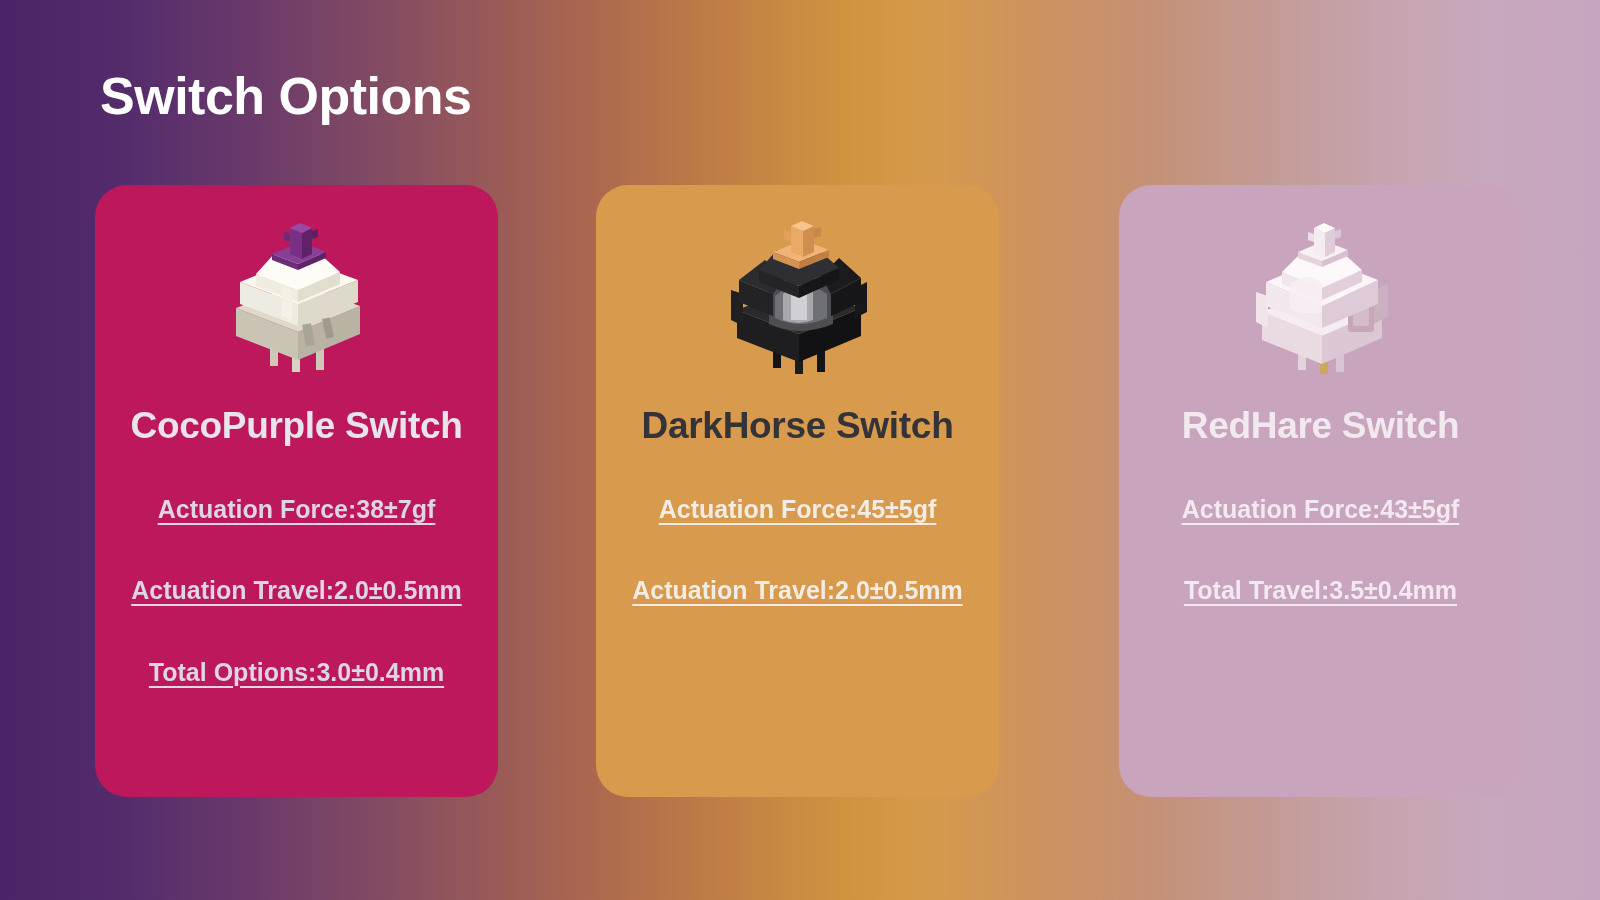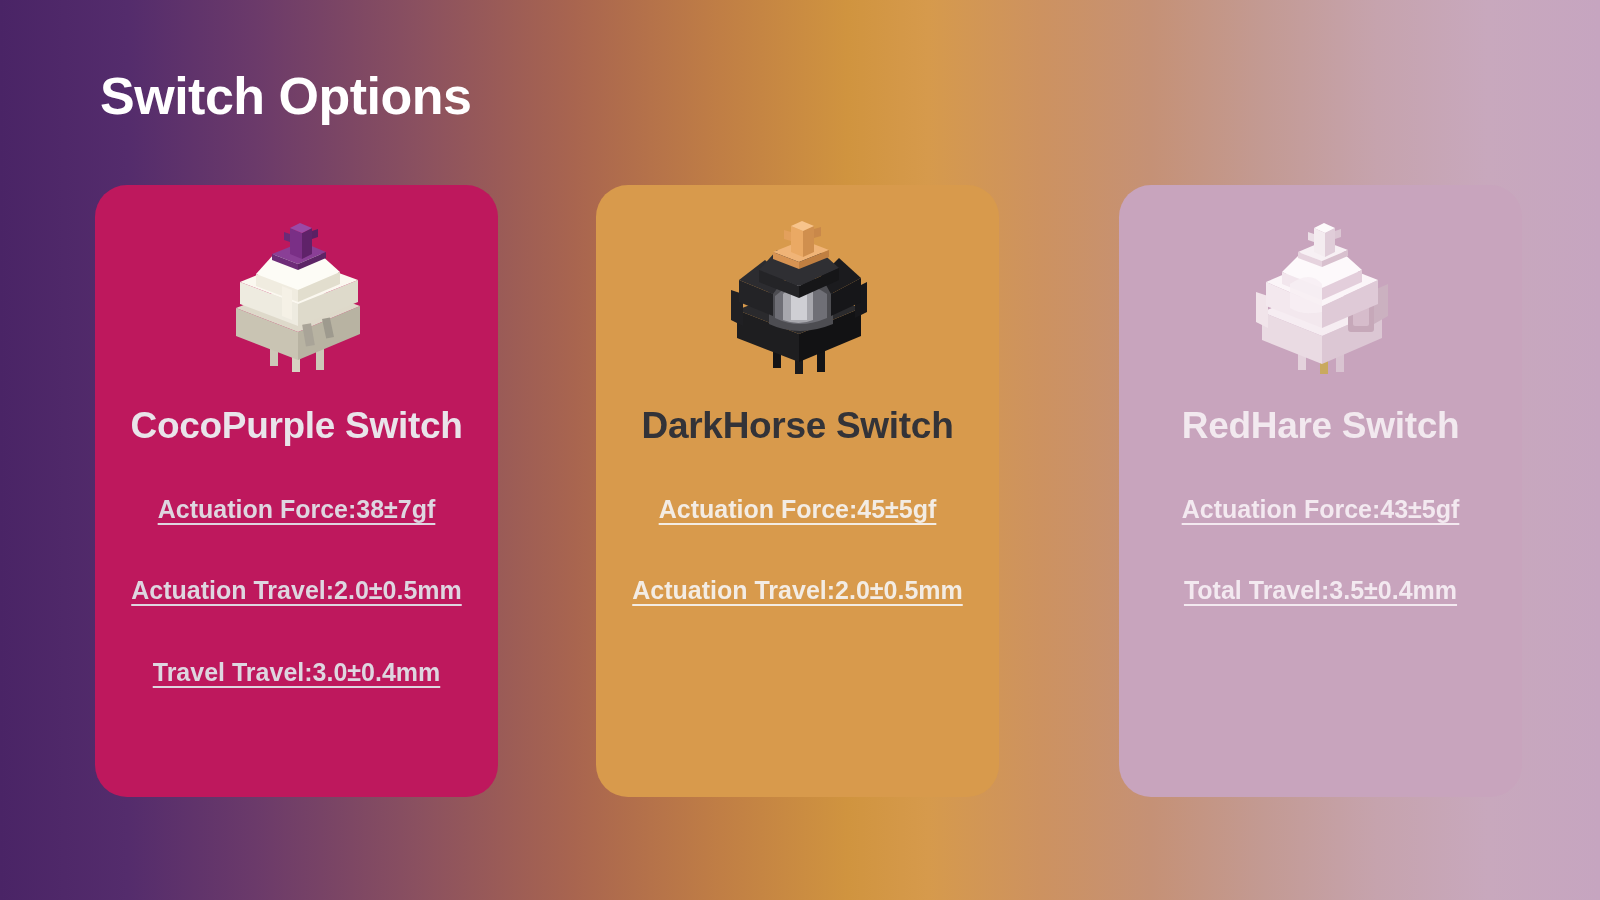--- a/index.html
+++ b/index.html
@@ -152,21 +152,21 @@
         <path d="M72 12 L78 14 L78 22 L72 20 Z" fill="#6c2a77"></path>
         <path d="M100 11 L106 9 L106 17 L100 19 Z" fill="#5a2063"></path>
       </svg>
     </div>
 
     <div class="card-title">CocoPurple Switch</div>
 
     <div class="specs">
       <div class="spec">Actuation Force:38±7gf</div>
       <div class="spec">Actuation Travel:2.0±0.5mm</div>
-      <div class="spec">Travel Travel:3.0±0.4mm</div>
+      <div class="spec">Total Options:3.0±0.4mm</div>
     </div>
   </div>
 
   <div class="card card-2">
 
     <div class="switch-art">
       <svg width="170" height="160" viewBox="0 0 170 160">
 
         <path d="M60 120 L60 148 L68 148 L68 120 Z" fill="#141416"></path>
         <path d="M104 122 L104 152 L112 152 L112 122 Z" fill="#141416"></path>

